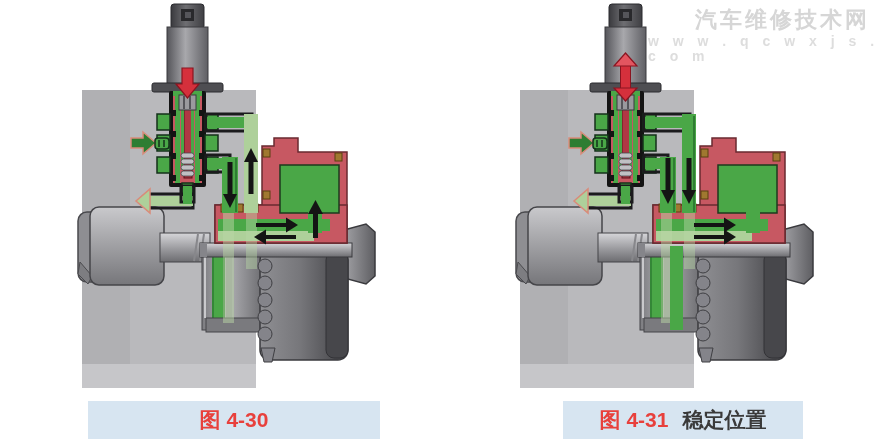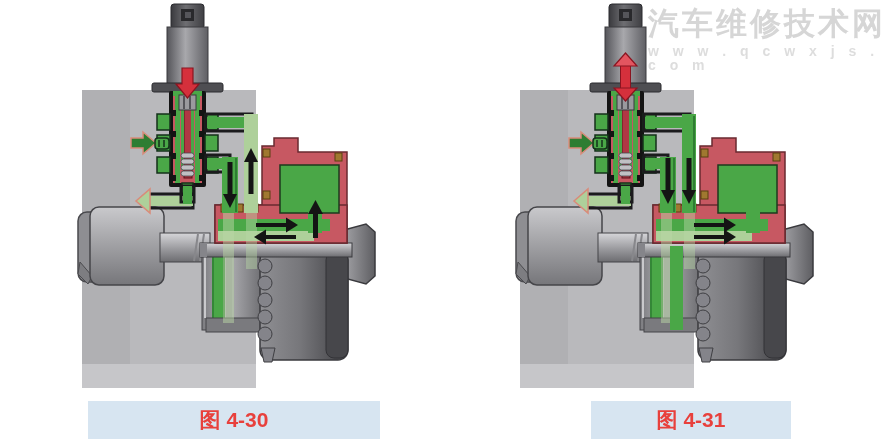--- a/index.html
+++ b/index.html
@@ -3,27 +3,27 @@
 <meta charset="utf-8">
 <style>
   html,body{margin:0;padding:0;background:#fff;}
   #stage{position:relative;width:896px;height:448px;background:#fff;overflow:hidden;
          font-family:"Liberation Sans","DejaVu Sans",sans-serif;}
   .panel{position:absolute;top:0;width:340px;height:392px;z-index:2;}
   #panel-left{left:60px;}
   #panel-right{left:498px;}
   .watermark{position:absolute;top:8px;left:648px;z-index:1;text-align:left;
              color:var(--watermark);user-select:none;line-height:1.05;}
-  .watermark .wm1{font-size:31px;font-weight:bold;letter-spacing:3px;color:var(--watermark);}
+  .watermark .wm1{font-size:22px;font-weight:bold;letter-spacing:3px;color:var(--watermark);margin-left:47px;}
   .watermark .wm2{font-size:14px;font-weight:bold;letter-spacing:5px;color:var(--watermark2);margin-top:3px;}
   .caption{position:absolute;top:401px;height:38px;background:var(--captionBg);
            display:flex;align-items:center;justify-content:center;gap:14px;
            font-size:21px;font-weight:700;color:var(--captionText);z-index:3;}
   #caption-left{left:88px;width:292px;}
-  #caption-right{left:591px;width:200px;}
+  #caption-right{left:563px;width:240px;}
   .caption .fig-label{color:var(--captionRed);}
   .c-block{fill:var(--blockGray);} .c-blockDark{fill:var(--blockGrayDark);}
   .c-blockLight{fill:var(--blockGrayLight);}
   .c-green{fill:var(--green);} .c-greenDk{fill:var(--greenDark);}
   .c-pale{fill:var(--greenPale);} .c-red{fill:var(--housingRed);}
   .c-redArrow{fill:var(--arrowRed);} .c-brown{fill:var(--fittingBrown);}
   .c-black{fill:#141414;}
 </style>
 </head>
 <body>
@@ -277,15 +277,16 @@
       <path d="M116 66 h23 l-11.5 -13 z" fill="#e35560" stroke="#8a1420" stroke-width="1.2"></path>
       <path d="M116 88 h23 l-11.5 13 z" class="c-redArrow" stroke="#8a1420" stroke-width="1.2"></path>
     </g>
   </svg>
 
   <div id="caption-left" class="caption">
     <span class="fig-label">图 4-30</span>
   </div>
   <div id="caption-right" class="caption">
     <span class="fig-label">图 4-31</span>
+    <span class="fig-title">稳定位置</span>
   </div>
 
 </div>
 
 </body></html>

